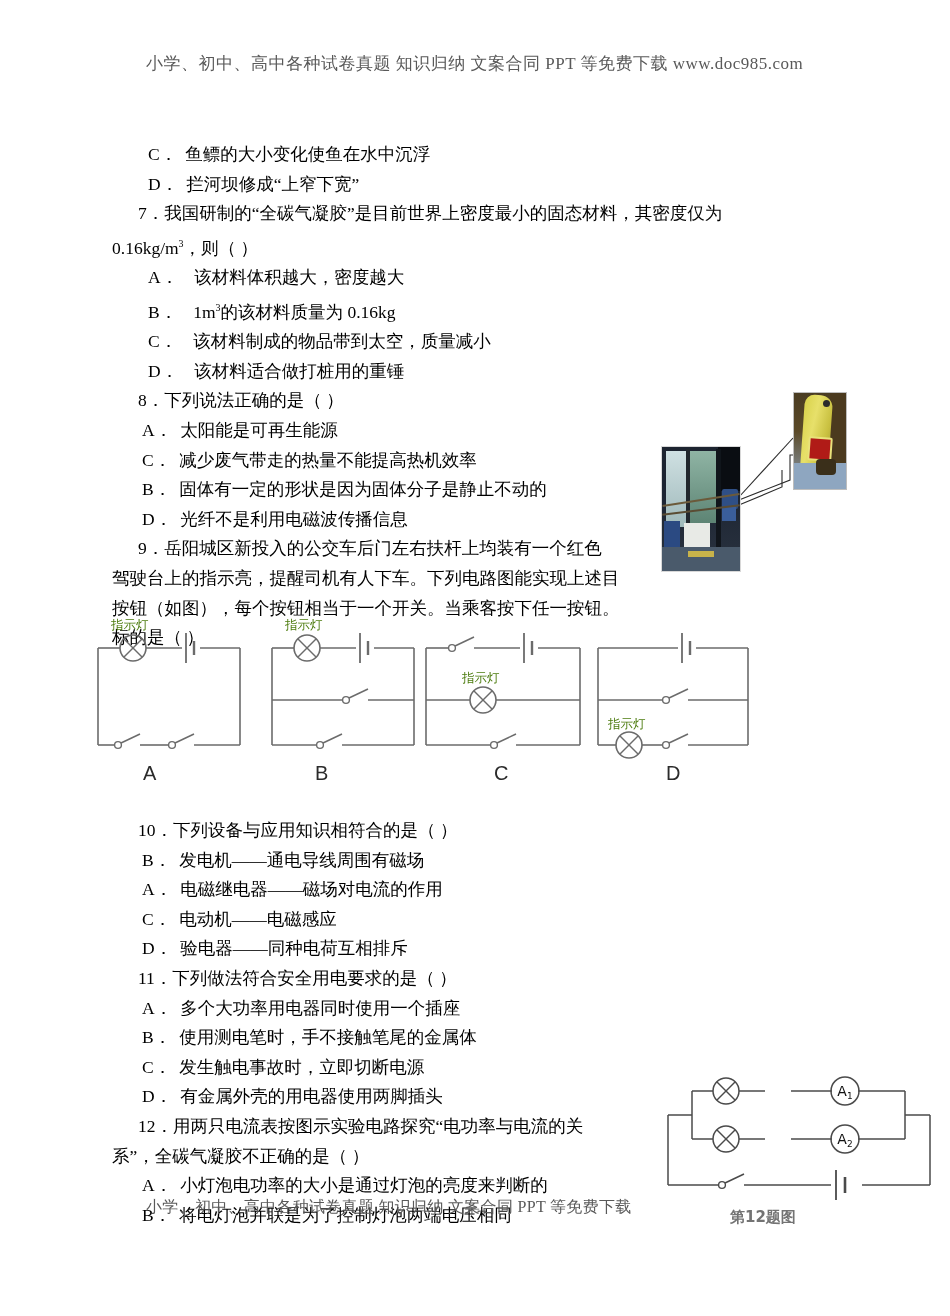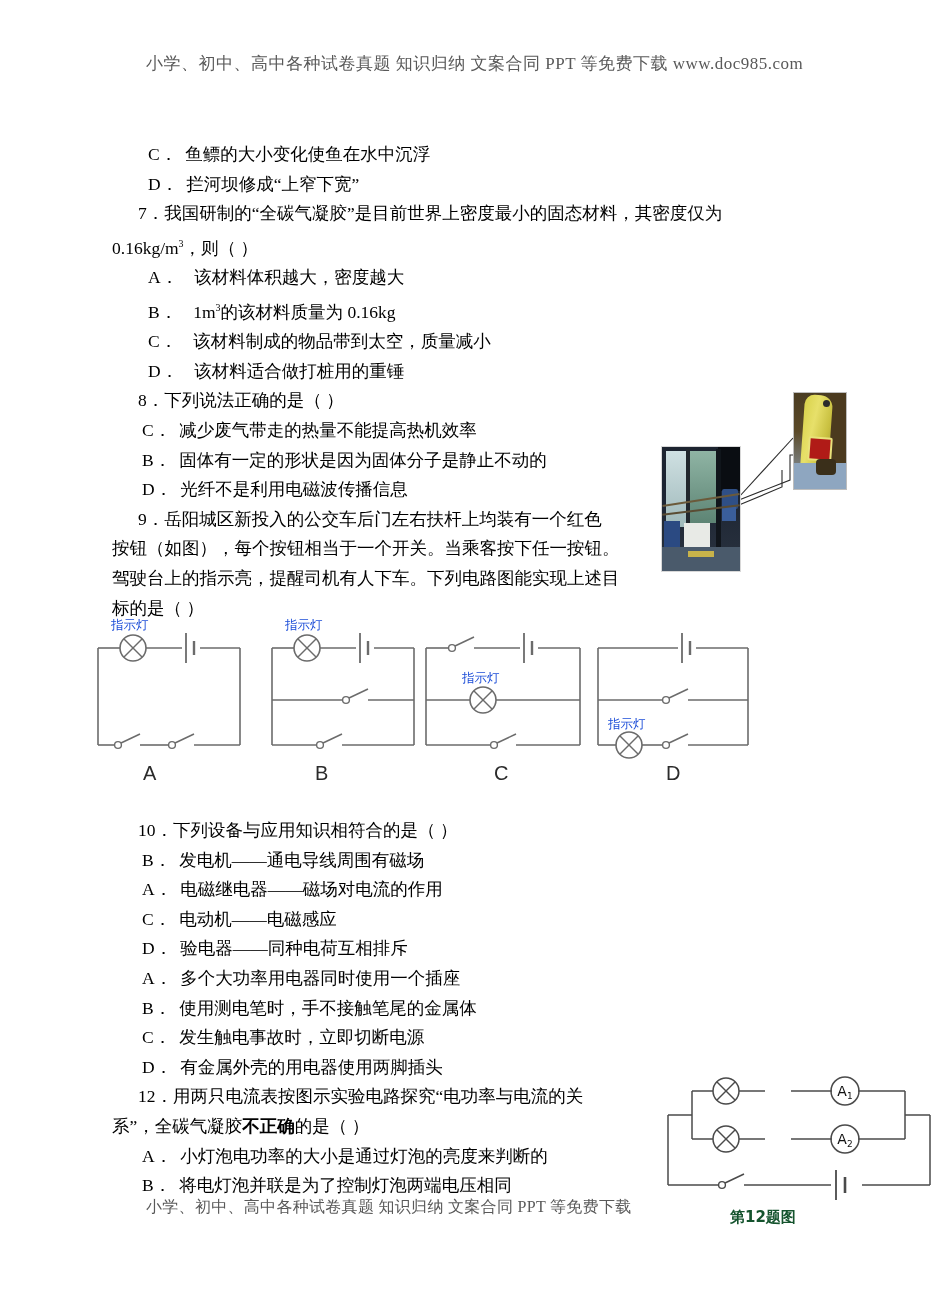--- a/index.html
+++ b/index.html
@@ -25,21 +25,21 @@
     position:absolute;left:112px;top:140px;width:700px;
     font-size:17.5px;line-height:29.6px;
   }
   .ln{white-space:nowrap;}
   .indent-q{padding-left:26px;}
   .indent-o{padding-left:36px;}
   .indent-o2{padding-left:30px;}
   .gapsm{display:inline-block;width:8px;}
   .gapmd{display:inline-block;width:16px;}
   sup{font-size:10px;vertical-align:super;}
-  .bold{font-weight:bold;}
+  .bold{font-weight:normal;}
 
   
   .photo-bus{
     position:absolute;left:661px;top:446px;width:78px;height:124px;
     border:1px solid #d8d8d8;
     background:
       linear-gradient(180deg,#1d2430 0%,#1b2331 30%,#2a3340 100%);
     overflow:hidden;
   }
   .photo-bus .p-glass{position:absolute;left:4px;top:4px;width:20px;height:76px;background:linear-gradient(180deg,#cfe0e2,#9fb9ba);}
@@ -78,26 +78,26 @@
   svg.leader{position:absolute;left:0;top:0;overflow:visible;}
 
   
   .circuits{position:absolute;left:0;top:0;}
   .clabel{
     position:absolute;font-family:"Liberation Sans",sans-serif;
     font-size:20px;color:#2b2b2b;
   }
   .cname{
     position:absolute;font-family:"DejaVu Sans","Liberation Sans",sans-serif;
-    font-size:12.5px;color:#1d4ed8;white-space:nowrap;
+    font-size:12.5px;color:#4d7c0f;white-space:nowrap;
   }
   .fig-caption{
     position:absolute;left:730px;top:1208px;
     font-family:"DejaVu Sans","Liberation Sans",sans-serif;
-    font-size:15px;font-weight:bold;color:#14532d;white-space:nowrap;
+    font-size:15px;font-weight:bold;color:#737373;white-space:nowrap;
   }
   .amm{
     font-family:"DejaVu Sans","Liberation Sans",sans-serif;font-size:14px;
   }
 </style>
 </head>
 <body>
 
 <div class="page">
 
@@ -110,27 +110,28 @@
 
     <div class="ln indent-q">7．我国研制的“全碳气凝胶”是目前世界上密度最小的固态材料，其密度仅为</div>
     <div class="ln"><span>0.16kg/m</span><sup>3</sup><span>，则（     ）</span></div>
 
     <div class="ln indent-o"><span>A．</span><span class="gapmd"></span><span>该材料体积越大，密度越大</span></div>
     <div class="ln indent-o"><span>B．</span><span class="gapmd"></span><span>1m</span><sup>3</sup><span>的该材料质量为 0.16kg</span></div>
     <div class="ln indent-o"><span>C．</span><span class="gapmd"></span><span>该材料制成的物品带到太空，质量减小</span></div>
     <div class="ln indent-o"><span>D．</span><span class="gapmd"></span><span>该材料适合做打桩用的重锤</span></div>
 
     <div class="ln indent-q">8．下列说法正确的是（     ）</div>
+    <div class="ln indent-o2"><span>A．</span><span class="gapsm"></span><span>太阳能是可再生能源</span></div>
     <div class="ln indent-o2"><span>C．</span><span class="gapsm"></span><span>减少废气带走的热量不能提高热机效率</span></div>
     <div class="ln indent-o2"><span>B．</span><span class="gapsm"></span><span>固体有一定的形状是因为固体分子是静止不动的</span></div>
     <div class="ln indent-o2"><span>D．</span><span class="gapsm"></span><span>光纤不是利用电磁波传播信息</span></div>
 
     <div class="ln indent-q">9．岳阳城区新投入的公交车后门左右扶杆上均装有一个红色</div>
+    <div class="ln">驾驶台上的指示亮，提醒司机有人下车。下列电路图能实现上述目</div>
     <div class="ln">按钮（如图），每个按钮相当于一个开关。当乘客按下任一按钮。</div>
-    <div class="ln">驾驶台上的指示亮，提醒司机有人下车。下列电路图能实现上述目</div>
     <div class="ln">标的是（     ）</div>
   </div>
 
   <svg class="leader" width="950" height="1316">
     <polyline points="739,500 790,480 790,455 793,455" fill="none" stroke="#2b2b2b" stroke-width="1.1"></polyline>
     <polyline points="739,505 782,487 782,470" fill="none" stroke="#2b2b2b" stroke-width="1.1"></polyline>
     <line x1="739" y1="497" x2="793" y2="438" stroke="#2b2b2b" stroke-width="1.1"></line>
   </svg>
 
   <div class="photo-bus">
@@ -256,20 +257,21 @@
   <div class="clabel" style="left:494px;top:762px;">C</div>
   <div class="clabel" style="left:666px;top:762px;">D</div>
 
   <div class="body-text" style="top:816px;">
     <div class="ln indent-q">10．下列设备与应用知识相符合的是（     ）</div>
     <div class="ln indent-o2"><span>B．</span><span class="gapsm"></span><span>发电机——通电导线周围有磁场</span></div>
     <div class="ln indent-o2"><span>A．</span><span class="gapsm"></span><span>电磁继电器——磁场对电流的作用</span></div>
     <div class="ln indent-o2"><span>C．</span><span class="gapsm"></span><span>电动机——电磁感应</span></div>
     <div class="ln indent-o2"><span>D．</span><span class="gapsm"></span><span>验电器——同种电荷互相排斥</span></div>
 
+    <div class="ln indent-q">11．下列做法符合安全用电要求的是（     ）</div>
     <div class="ln indent-o2"><span>A．</span><span class="gapsm"></span><span>多个大功率用电器同时使用一个插座</span></div>
     <div class="ln indent-o2"><span>B．</span><span class="gapsm"></span><span>使用测电笔时，手不接触笔尾的金属体</span></div>
     <div class="ln indent-o2"><span>C．</span><span class="gapsm"></span><span>发生触电事故时，立即切断电源</span></div>
     <div class="ln indent-o2"><span>D．</span><span class="gapsm"></span><span>有金属外壳的用电器使用两脚插头</span></div>
 
     <div class="ln indent-q">12．用两只电流表按图示实验电路探究“电功率与电流的关</div>
     <div class="ln"><span>系”，全碳气凝胶</span><span class="bold">不正确</span><span>的是（     ）</span></div>
     <div class="ln indent-o2"><span>A．</span><span class="gapsm"></span><span>小灯泡电功率的大小是通过灯泡的亮度来判断的</span></div>
     <div class="ln indent-o2"><span>B．</span><span class="gapsm"></span><span>将电灯泡并联是为了控制灯泡两端电压相同</span></div>
   </div>

